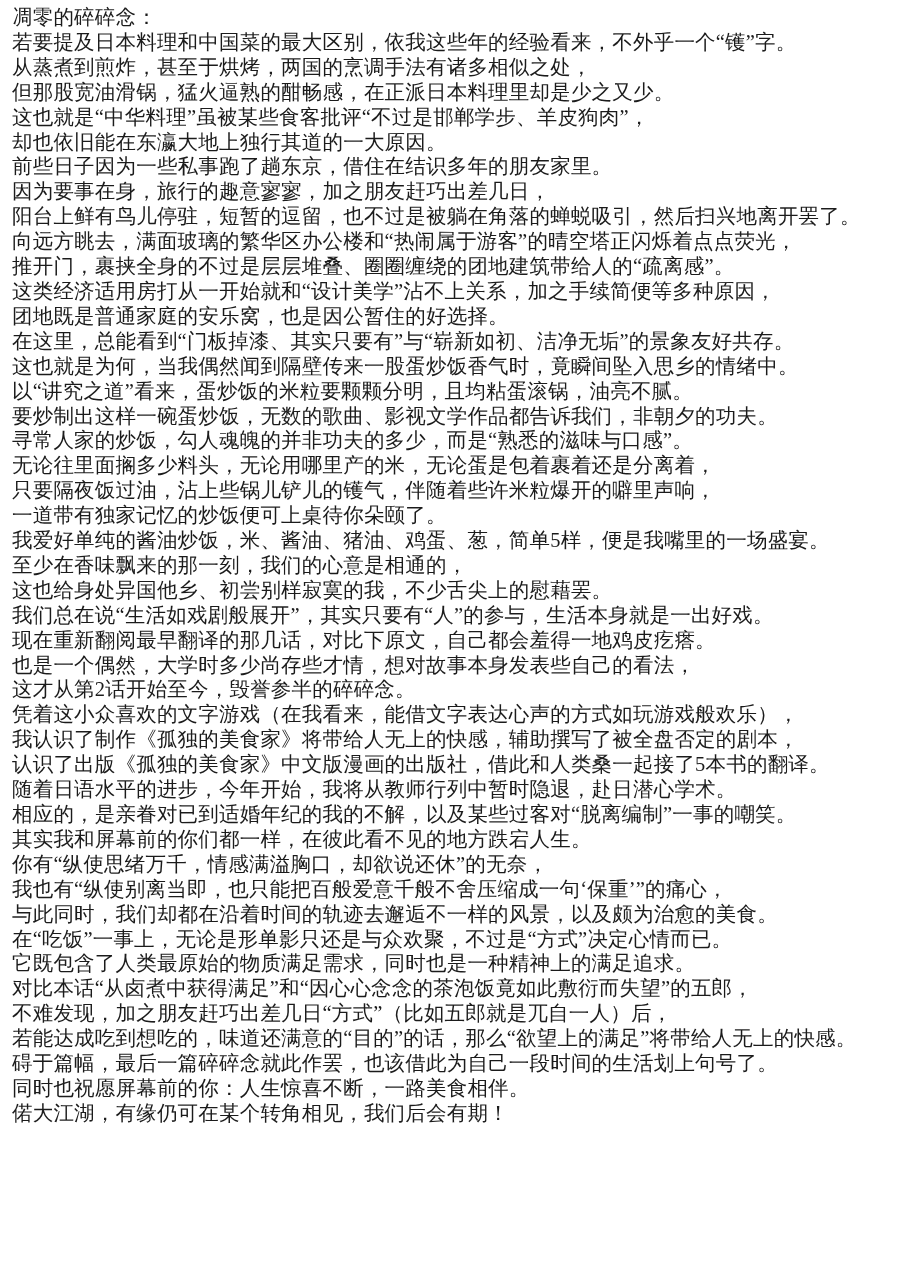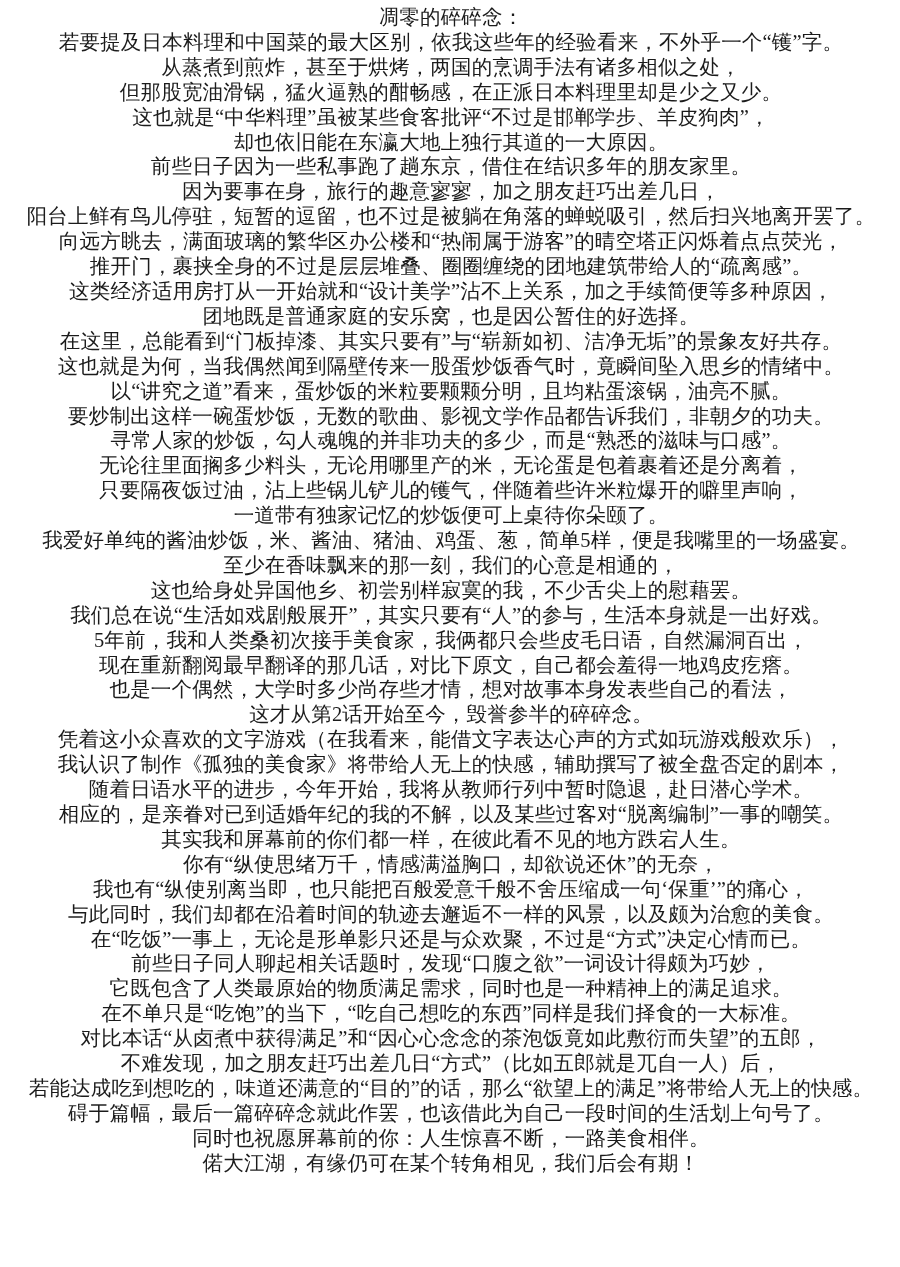--- a/index.html
+++ b/index.html
@@ -15,21 +15,20 @@
   }
   .page {
     box-sizing: border-box;
     width: 900px;
     height: 1267px;
     padding: 5px 10px 0 12px;
     background: #ffffff;
   }
   .doc-body {
     width: 100%;
-    text-align: center;
   }
   .text-line {
     font-size: 20.5px;
     line-height: 24.9px;
     color: #1b1b1b;
     white-space: nowrap;
     letter-spacing: 0.2px;
     font-weight: 400;
     text-rendering: optimizeLegibility;
   }
@@ -57,36 +56,34 @@
       <div class="text-line">以“讲究之道”看来，蛋炒饭的米粒要颗颗分明，且均粘蛋滚锅，油亮不腻。</div>
       <div class="text-line">要炒制出这样一碗蛋炒饭，无数的歌曲、影视文学作品都告诉我们，非朝夕的功夫。</div>
       <div class="text-line">寻常人家的炒饭，勾人魂魄的并非功夫的多少，而是“熟悉的滋味与口感”。</div>
       <div class="text-line">无论往里面搁多少料头，无论用哪里产的米，无论蛋是包着裹着还是分离着，</div>
       <div class="text-line">只要隔夜饭过油，沾上些锅儿铲儿的镬气，伴随着些许米粒爆开的噼里声响，</div>
       <div class="text-line">一道带有独家记忆的炒饭便可上桌待你朵颐了。</div>
       <div class="text-line">我爱好单纯的酱油炒饭，米、酱油、猪油、鸡蛋、葱，简单5样，便是我嘴里的一场盛宴。</div>
       <div class="text-line">至少在香味飘来的那一刻，我们的心意是相通的，</div>
       <div class="text-line">这也给身处异国他乡、初尝别样寂寞的我，不少舌尖上的慰藉罢。</div>
       <div class="text-line">我们总在说“生活如戏剧般展开”，其实只要有“人”的参与，生活本身就是一出好戏。</div>
-      <div class="text-line">5年前，我和人类桑初次接手美食家，我俩都只会些皮毛日语，自然漏洞百出，</div>
       <div class="text-line">现在重新翻阅最早翻译的那几话，对比下原文，自己都会羞得一地鸡皮疙瘩。</div>
       <div class="text-line">也是一个偶然，大学时多少尚存些才情，想对故事本身发表些自己的看法，</div>
       <div class="text-line">这才从第2话开始至今，毁誉参半的碎碎念。</div>
       <div class="text-line">凭着这小众喜欢的文字游戏（在我看来，能借文字表达心声的方式如玩游戏般欢乐），</div>
       <div class="text-line">我认识了制作《孤独的美食家》将带给人无上的快感，辅助撰写了被全盘否定的剧本，</div>
+      <div class="text-line">认识了出版《孤独的美食家》中文版漫画的出版社，借此和人类桑一起接了5本书的翻译。</div>
       <div class="text-line">随着日语水平的进步，今年开始，我将从教师行列中暂时隐退，赴日潜心学术。</div>
       <div class="text-line">相应的，是亲眷对已到适婚年纪的我的不解，以及某些过客对“脱离编制”一事的嘲笑。</div>
       <div class="text-line">其实我和屏幕前的你们都一样，在彼此看不见的地方跌宕人生。</div>
       <div class="text-line">你有“纵使思绪万千，情感满溢胸口，却欲说还休”的无奈，</div>
       <div class="text-line">我也有“纵使别离当即，也只能把百般爱意千般不舍压缩成一句‘保重’”的痛心，</div>
       <div class="text-line">与此同时，我们却都在沿着时间的轨迹去邂逅不一样的风景，以及颇为治愈的美食。</div>
       <div class="text-line">在“吃饭”一事上，无论是形单影只还是与众欢聚，不过是“方式”决定心情而已。</div>
-      <div class="text-line">前些日子同人聊起相关话题时，发现“口腹之欲”一词设计得颇为巧妙，</div>
       <div class="text-line">它既包含了人类最原始的物质满足需求，同时也是一种精神上的满足追求。</div>
-      <div class="text-line">在不单只是“吃饱”的当下，“吃自己想吃的东西”同样是我们择食的一大标准。</div>
       <div class="text-line">对比本话“从卤煮中获得满足”和“因心心念念的茶泡饭竟如此敷衍而失望”的五郎，</div>
       <div class="text-line">不难发现，加之朋友赶巧出差几日“方式”（比如五郎就是兀自一人）后，</div>
       <div class="text-line">若能达成吃到想吃的，味道还满意的“目的”的话，那么“欲望上的满足”将带给人无上的快感。</div>
       <div class="text-line">碍于篇幅，最后一篇碎碎念就此作罢，也该借此为自己一段时间的生活划上句号了。</div>
       <div class="text-line">同时也祝愿屏幕前的你：人生惊喜不断，一路美食相伴。</div>
       <div class="text-line">偌大江湖，有缘仍可在某个转角相见，我们后会有期！</div>
     </div>
 </main>
 
 </body></html>

